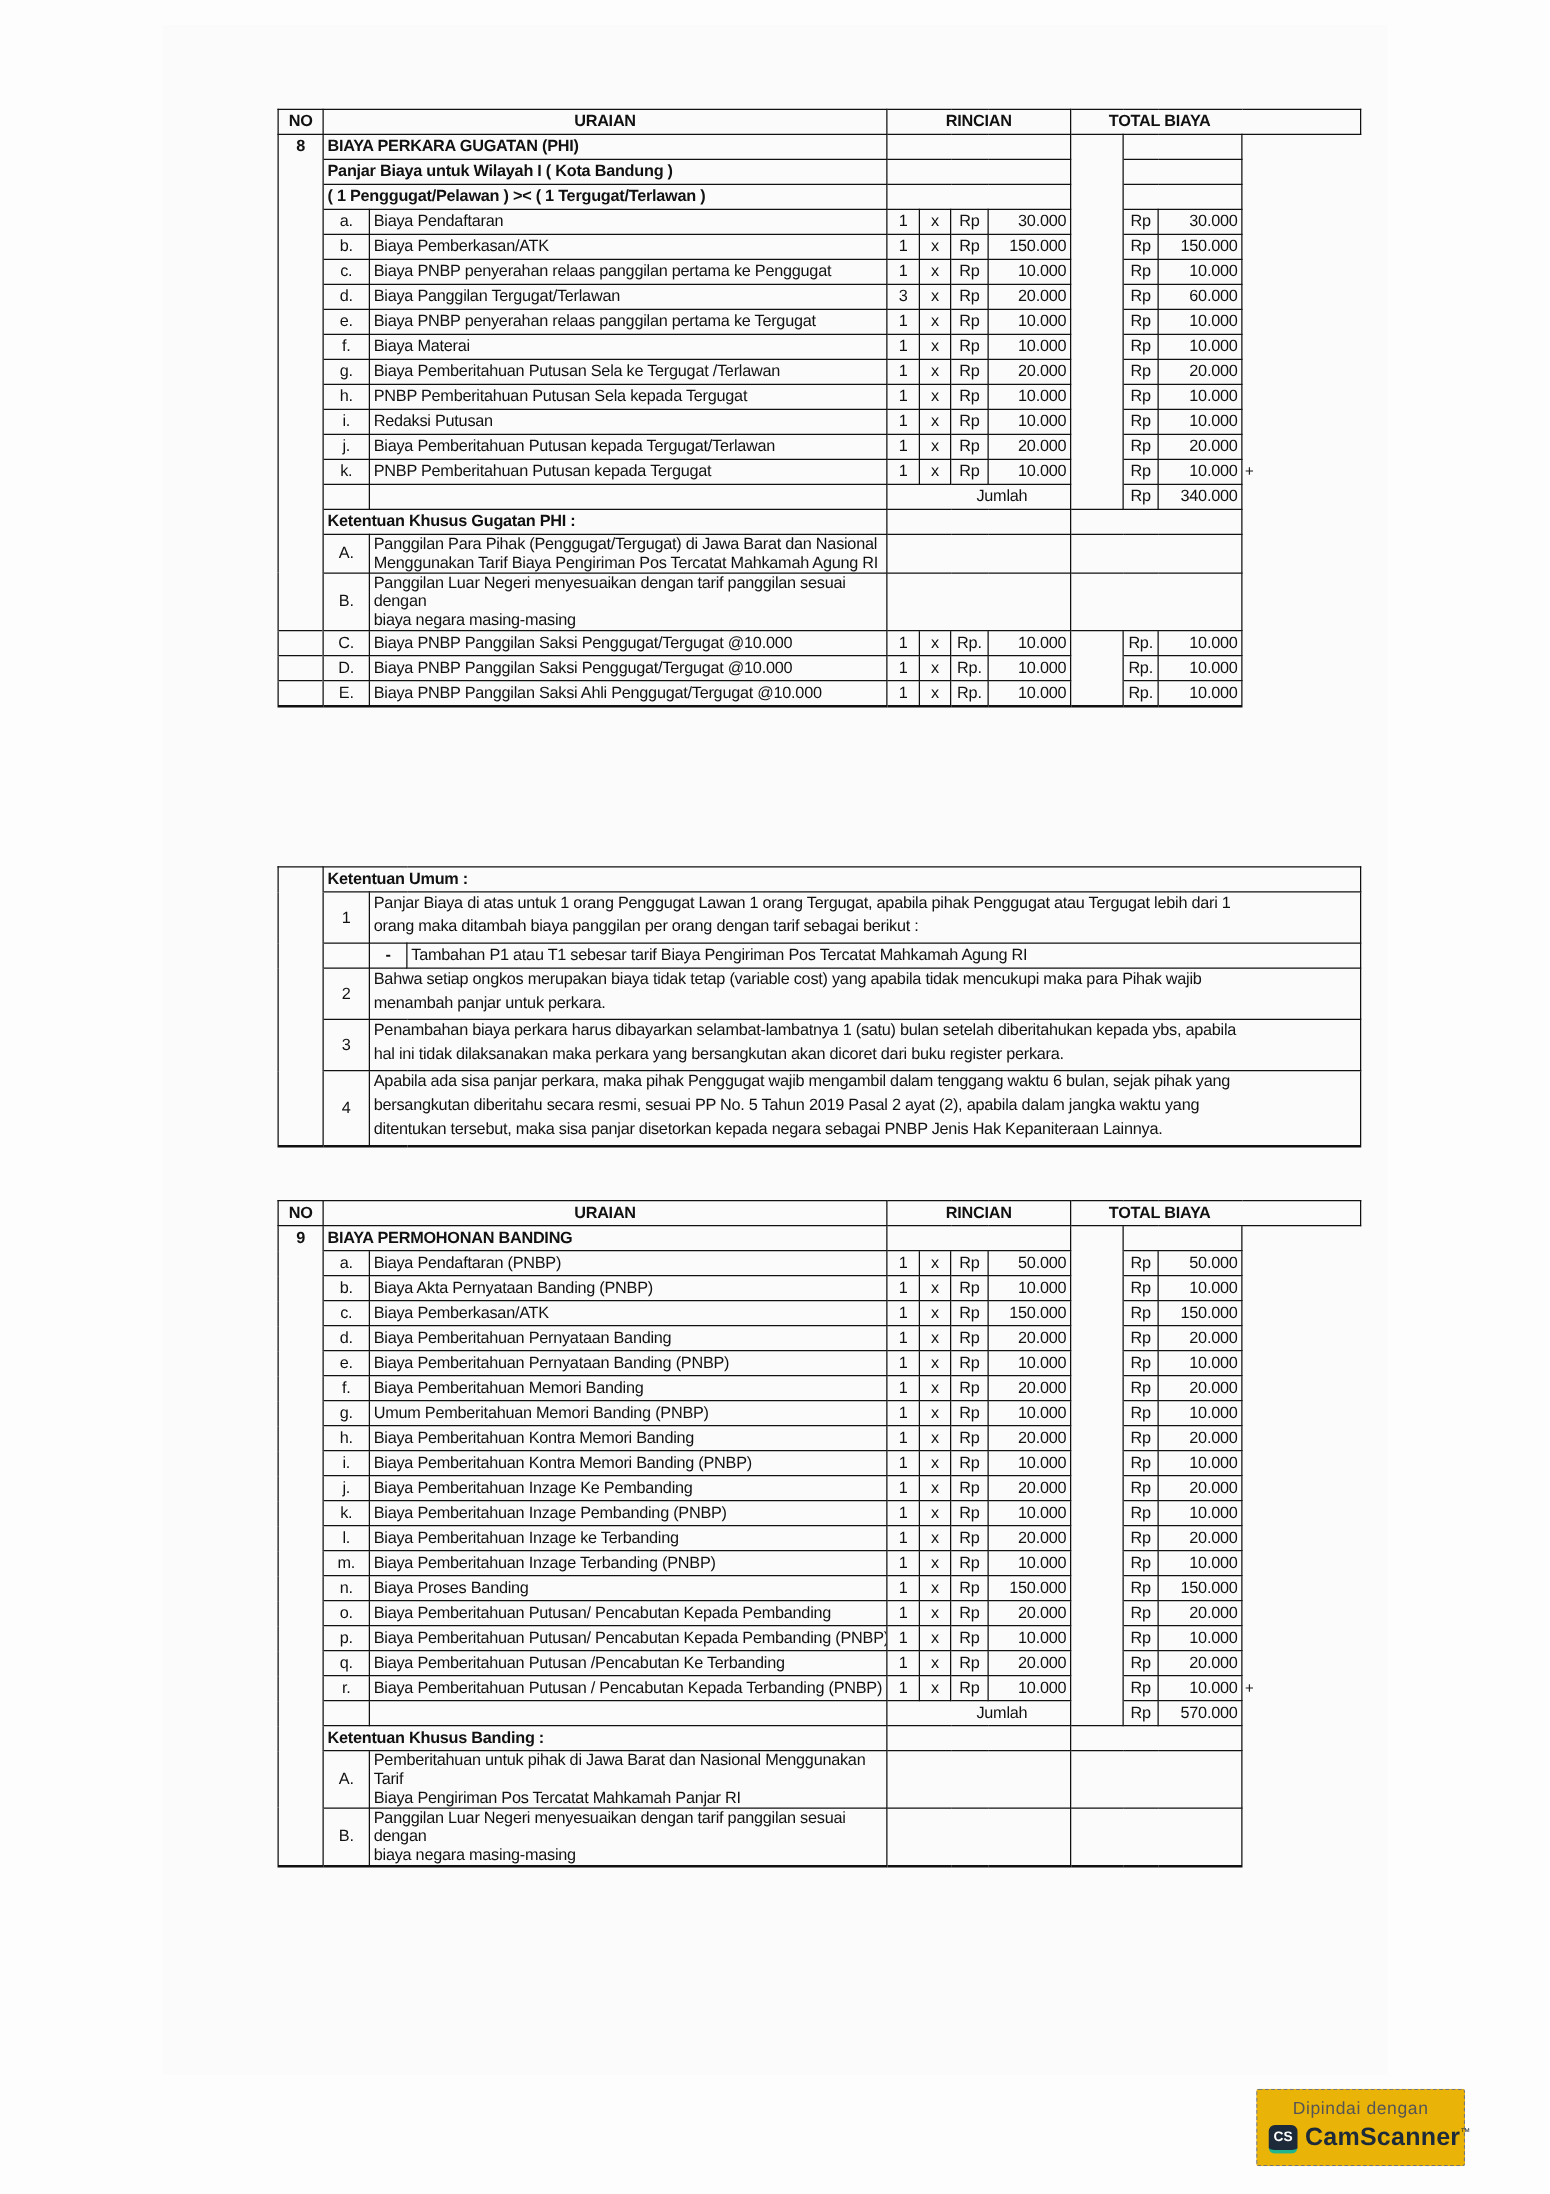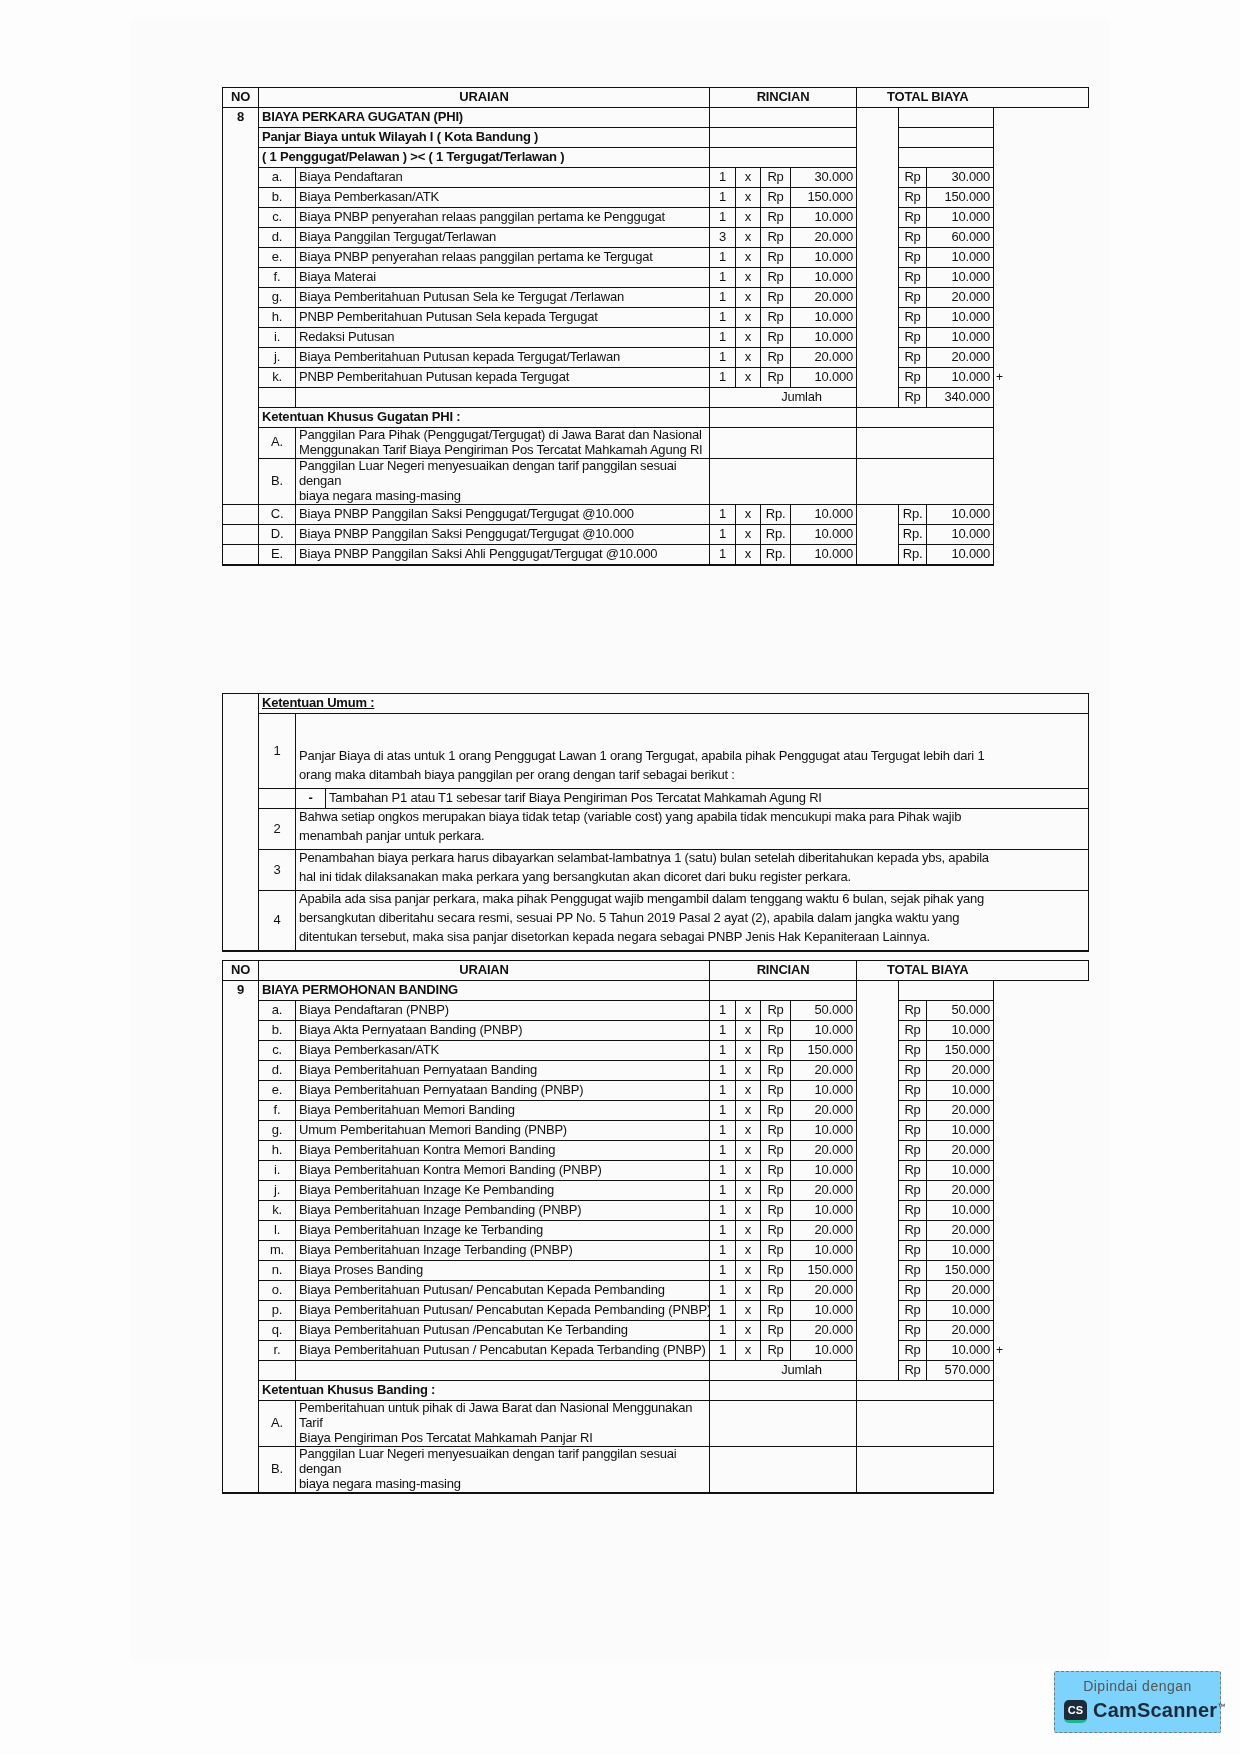--- a/index.html
+++ b/index.html
@@ -12,27 +12,27 @@
     position:absolute; left:222px; border-collapse:collapse; table-layout:fixed;
     font-size:13px; line-height:1.15; letter-spacing:-0.2px;
   }
   table.doc td { border:1px solid #111; padding:0 3px; height:19px; white-space:nowrap; overflow:hidden; }
   table.doc td.nob { border-top:none; border-bottom:none; }
   .thick-top td { border-top:2px solid #111;margin-top:48px; }
   .hdr td { height:40px; font-weight:bold; text-align:center; font-size:13px; }
   .b { font-weight:bold; }
   .c { text-align:center; }
   .r { text-align:right; }
-  .u { text-decoration:underline; }
+  .u { }
   .wrap { white-space:normal !important; }
   .tall td { height:40px; }
   .talllg td { height:42px; }
   .cs-badge {
-    position:absolute; left:1054px; top:1671px; width:165px; height:60px;
-    border:1px dashed #777; background:#7dd3fc; border-radius:2px;
+    position:absolute; left:1005px; top:1671px; width:165px; height:60px;
+    border:1px dashed #777; background:#eab308; border-radius:2px;
   }
   .cs-badge .dip { position:absolute; left:0; width:100%; top:6px; text-align:center; font-size:14px; color:#555; letter-spacing:0.5px; }
   .cs-badge .logo { position:absolute; left:9px; top:28px; width:23px; height:23px; background:#1d2a3a; border-radius:5px; color:#fff; font-weight:bold; font-size:11px; text-align:center; line-height:21px; border-bottom:3px solid #1fb58f; box-sizing:border-box; }
   .cs-badge .name { position:absolute; left:38px; top:27px; font-size:20px; color:#1d2a3a; font-weight:bold; letter-spacing:0.2px; }
 </style>
 </head>
 <body>
 
 <div class="page-shade"></div>
 
@@ -314,21 +314,21 @@
   </colgroup>
   <tbody id="umum-body">
       <tr class="thick-top">
         <td style="border-bottom:none;"></td>
         <td class="b u" colspan="3">Ketentuan Umum :</td>
       </tr>
       <tr>
         <td class="nob"></td>
         <td class="c">1</td>
         <td class="wrap" colspan="2" style="padding:1px 3px;">
-          <div style="height: 19px; white-space: nowrap; margin-top: 34px;">Panjar Biaya di atas untuk 1 orang Penggugat Lawan 1 orang Tergugat, apabila pihak Penggugat atau Tergugat lebih dari 1</div>
+          <div style="height: 19px; white-space: nowrap;">Panjar Biaya di atas untuk 1 orang Penggugat Lawan 1 orang Tergugat, apabila pihak Penggugat atau Tergugat lebih dari 1</div>
           <div style="height: 19px; white-space: nowrap;">orang maka ditambah biaya panggilan per orang dengan tarif sebagai berikut :</div>
         </td>
       </tr>
       <tr>
         <td class="nob"></td>
         <td></td>
         <td class="c b">-</td>
         <td>Tambahan P1 atau T1 sebesar tarif  Biaya Pengiriman Pos Tercatat Mahkamah Agung RI</td>
       </tr>
       <tr>

